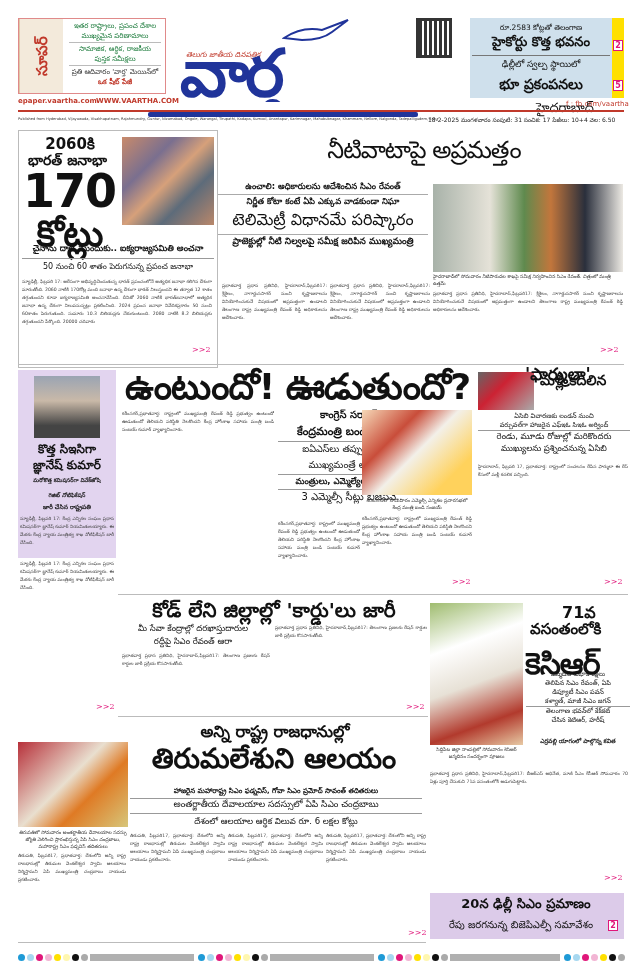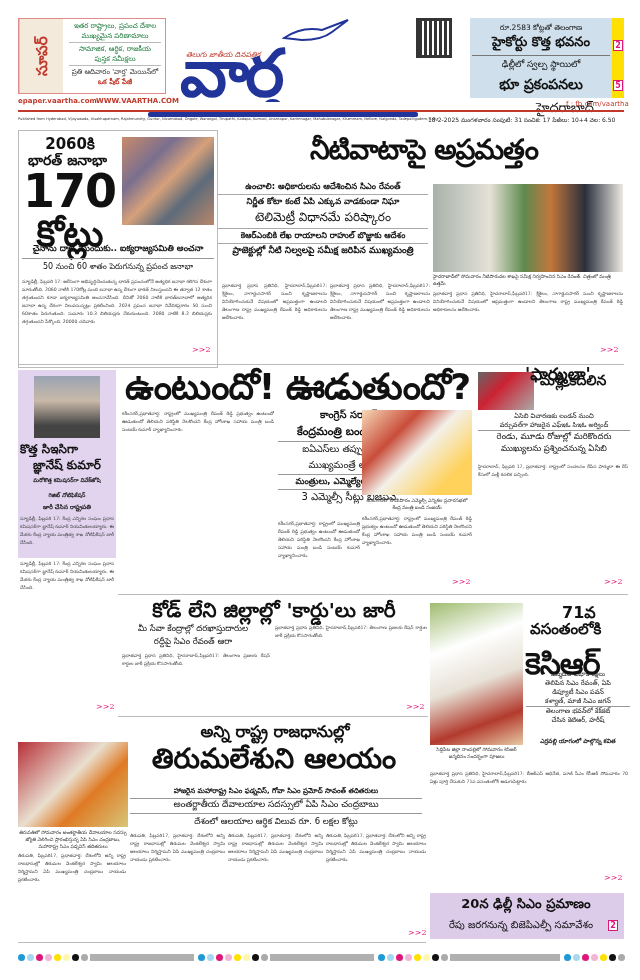--- a/index.html
+++ b/index.html
@@ -35,34 +35,34 @@
 .box2060{left:18px;top:130px;width:200px;height:238px;border:1px solid #bbb}
 .b2060t{left:30px;top:135px;width:80px;text-align:center;font-size:15px;font-weight:bold}
 .b2060s{left:20px;top:152px;width:95px;text-align:center;font-size:14px;font-weight:bold}
 .big170{left:22px;top:166px;width:95px;text-align:center;font-size:46px;font-weight:bold;letter-spacing:-1px;line-height:50px}
 .kotlu{left:20px;top:214px;width:100px;text-align:center;font-size:36px;font-weight:bold;line-height:40px}
 .crowd{left:122px;top:137px;width:92px;height:88px;background:linear-gradient(135deg,#c98a6b,#7a6f8f 30%,#d6a07a 50%,#5d6b7a 70%,#b9876a)}
 .china{left:22px;top:243px;width:192px;font-size:8.5px;font-weight:bold;text-align:center;border-bottom:1px solid #999;padding-bottom:3px}
 .pop50{left:22px;top:262px;width:192px;font-size:8px;text-align:center}
 .body{font-size:4.6px;line-height:8px;color:#444;text-align:justify;overflow:hidden}
 .more{color:#e0177a;font-size:8px;font-family:"DejaVu Serif",serif}
-.mainhead{left:222px;top:128px;width:404px;font-size:28px;font-weight:bold;letter-spacing:-1px;line-height:44px;text-align:center}
+.mainhead{left:222px;top:128px;width:404px;font-size:24px;font-weight:normal;letter-spacing:-1px;line-height:44px;text-align:center}
 .subs{left:218px;top:180px;width:210px}
 .subs div{text-align:center;border-bottom:1px solid #aaa;padding:1px 0}
 .s1{font-size:8.4px;font-weight:bold}
-.s2{font-size:12px}
+.s2{font-size:16px}
 .s3{font-size:8.2px;font-weight:bold}
 .s4{font-size:7.8px;font-weight:bold}
 .s5{font-size:9px;font-weight:bold}
 .photo-revanth{left:433px;top:184px;width:190px;height:88px;background:linear-gradient(90deg,#a8b2a9 0,#e5e2d8 30%,#5f8a4e 48%,#c2763c 62%,#2a2f3c 80%,#ece9e3)}
 .cap{font-size:4.8px;color:#333;line-height:7px}
 .sep{border-top:1px solid #bbb}
 .purplebox{left:18px;top:370px;width:98px;height:188px;background:#e2d4ef}
 .cec-photo{left:34px;top:376px;width:66px;height:62px;background:linear-gradient(180deg,#9aa4b3,#c9b9a8 40%,#444 80%)}
-.cec1{left:20px;top:442px;width:94px;text-align:left;font-size:12px;font-weight:bold}
+.cec1{left:20px;top:442px;width:94px;text-align:center;font-size:12px;font-weight:bold}
 .cec2{left:20px;top:458px;width:94px;text-align:center;font-size:12px;font-weight:bold}
 .cec3{left:20px;top:477px;width:94px;text-align:center;font-size:5.5px;font-weight:bold}
 .cec4{left:20px;top:492px;width:94px;text-align:center;font-size:5.5px;font-weight:bold}
 .cec5{left:20px;top:503px;width:94px;text-align:center;font-size:6px;font-weight:bold}
 .untundo{left:120px;top:365px;width:355px;font-size:36px;font-weight:bold;letter-spacing:-1px;line-height:44px;text-align:center}
 .sanjay{left:278px;top:408px;width:148px}
 .sanjay div{text-align:center;padding:1px 0}
 .photo-sanjay{left:362px;top:410px;width:110px;height:85px;background:linear-gradient(135deg,#f6d9b8,#c94d3a 30%,#f3f0e9 50%,#ffd25c 80%)}
 .malli{left:540px;top:372px;font-size:14px;font-weight:bold}
 .formula{left:525px;top:364px;font-size:17px;font-weight:bold}
@@ -137,21 +137,20 @@
 <div class="abs china">చైనాను దాటి ముందుకు.. ఐక్యరాజ్యసమితి అంచనా</div>
 <div class="abs pop50">50 నుంచి 60 శాతం పెరుగనున్న ప్రపంచ జనాభా</div>
 <div class="abs body" style="left:22px;top:278px;width:190px;height:80px">న్యూఢిల్లీ, ఫిబ్రవరి 17: ఆరేసంగా అభివృద్ధిచెందుతున్న భారత్ ప్రపంచంలోనే అత్యధిక జనాభా కలిగిన దేశంగా మారుతోంది. 2060 నాటికి 170కోట్ల మంది జనాభా ఉన్న దేశంగా భారత్ నిలుస్తుందని ఈ తర్వాత 12 శాతం తగ్గుతుందని కూడా ఐక్యరాజ్యసమితి అంచనావేసింది. దీనితో 2060 నాటికి భారత్‌జనాభాలో అత్యధిక జనాభా ఉన్న దేశంగా నిలువనున్నట్లు ప్రకటించింది. 2024 ప్రపంచ జనాభా నివేదికప్రకారం 50 నుంచి 60శాతం పెరుగుతుంది. సుమారు 10.3 బిలియన్లకు చేరుకుంటుంది. 2080 నాటికి 8.2 బిలియన్లకు తగ్గుతుందని పేర్కొంది. 20000 చదివారు</div>
 <div class="abs more" style="left:192px;top:345px">&gt;&gt;2</div>
 
 <div class="abs mainhead">నీటివాటాపై అప్రమత్తం</div>
 <div class="abs subs">
   <div class="s1">ఉంచాలి: అధికారులను ఆదేశించిన సిఎం రేవంత్</div>
   <div class="s1" style="border:0">నిర్ణీత కోటా కంటే ఏపి ఎక్కువ వాడకుండా నిఘా</div>
   <div class="s2">టెలిమెట్రీ విధానమే పరిష్కారం</div>
-  <div class="s3">కెఆర్‌ఎంబికి లేఖ రాయాలని రాహుల్ బొజ్జాకు ఆదేశం</div>
   <div class="s5" style="border:0">ప్రాజెక్టుల్లో నీటి నిల్వలపై సమీక్ష జరిపిన ముఖ్యమంత్రి</div>
 </div>
 <div class="abs body" style="left:222px;top:282px;width:105px;height:76px">ప్రభాతవార్త ప్రధాన ప్రతినిధి, హైదరాబాద్,ఫిబ్రవరి17: శ్రీశైలం, నాగార్జునసాగర్ నుంచి కృష్ణాజలాలను వినియోగించుకునే విషయంలో అప్రమత్తంగా ఉండాలని తెలంగాణ రాష్ట్ర ముఖ్యమంత్రి రేవంత్ రెడ్డి అధికారులను ఆదేశించారు.</div>
 <div class="abs body" style="left:330px;top:282px;width:100px;height:76px">ప్రభాతవార్త ప్రధాన ప్రతినిధి, హైదరాబాద్,ఫిబ్రవరి17: శ్రీశైలం, నాగార్జునసాగర్ నుంచి కృష్ణాజలాలను వినియోగించుకునే విషయంలో అప్రమత్తంగా ఉండాలని తెలంగాణ రాష్ట్ర ముఖ్యమంత్రి రేవంత్ రెడ్డి అధికారులను ఆదేశించారు.</div>
 <div class="abs photo-revanth"></div>
 <div class="abs cap" style="left:433px;top:273px;width:190px">హైదరాబాద్‌లో సోమవారం నీటిపారుదల శాఖపై సమీక్ష నిర్వహించిన సిఎం రేవంత్. చిత్రంలో మంత్రి ఉత్తమ్</div>
 <div class="abs body" style="left:433px;top:290px;width:190px;height:68px">ప్రభాతవార్త ప్రధాన ప్రతినిధి, హైదరాబాద్,ఫిబ్రవరి17: శ్రీశైలం, నాగార్జునసాగర్ నుంచి కృష్ణాజలాలను వినియోగించుకునే విషయంలో అప్రమత్తంగా ఉండాలని తెలంగాణ రాష్ట్ర ముఖ్యమంత్రి రేవంత్ రెడ్డి అధికారులను ఆదేశించారు.</div>
 <div class="abs more" style="left:600px;top:345px">&gt;&gt;2</div>
 <div class="abs sep" style="left:18px;top:364px;width:606px"></div>
 

